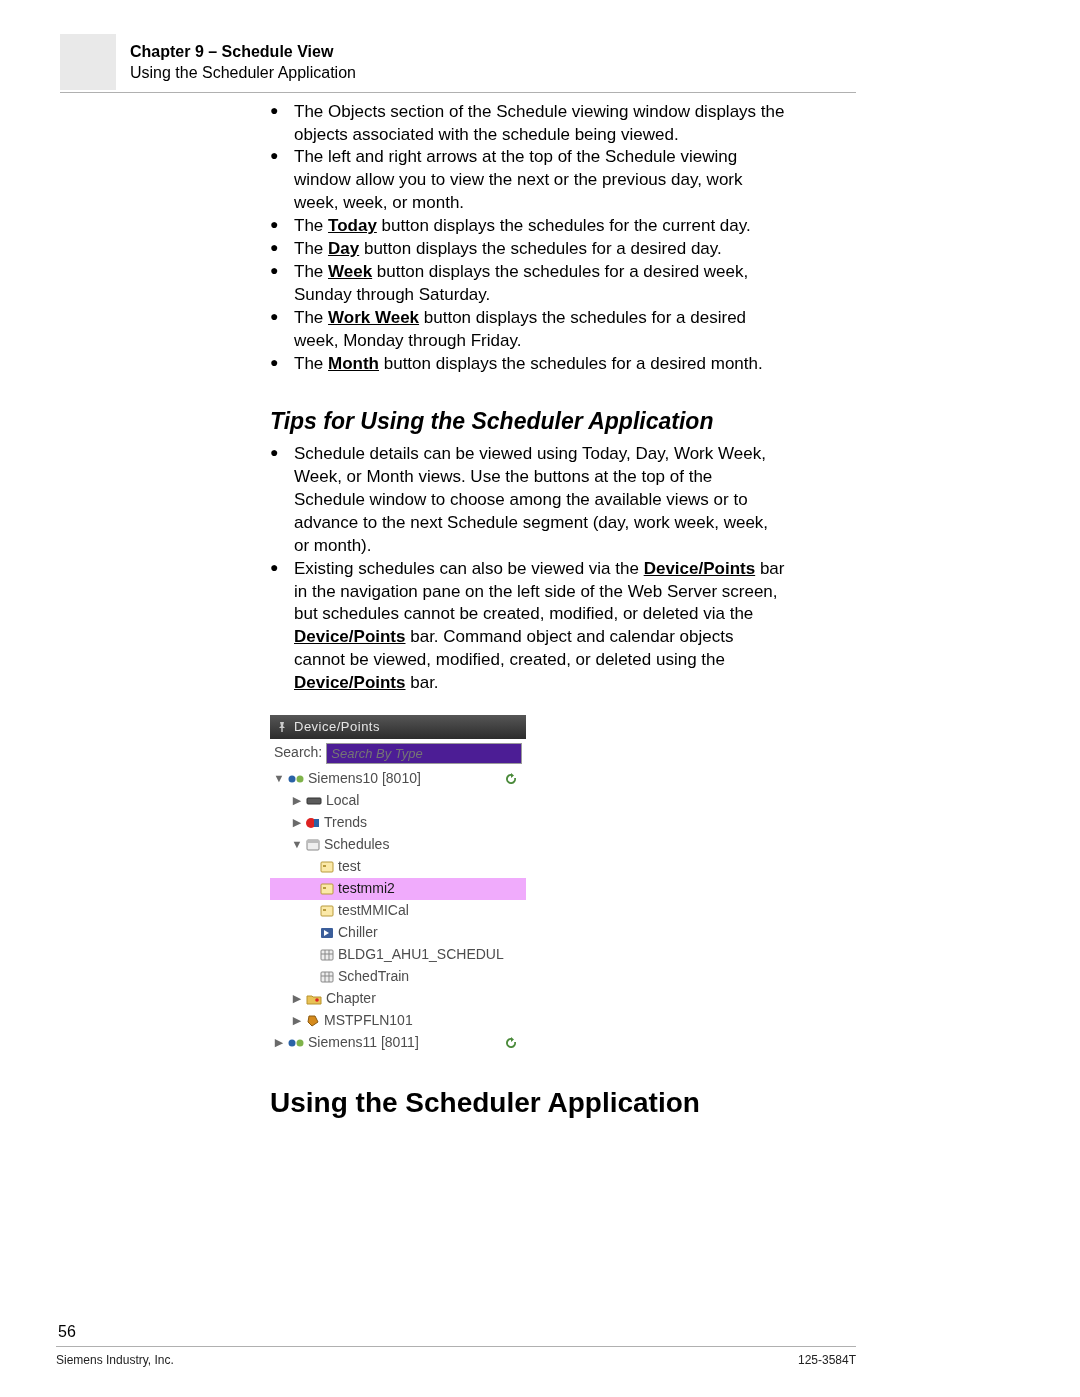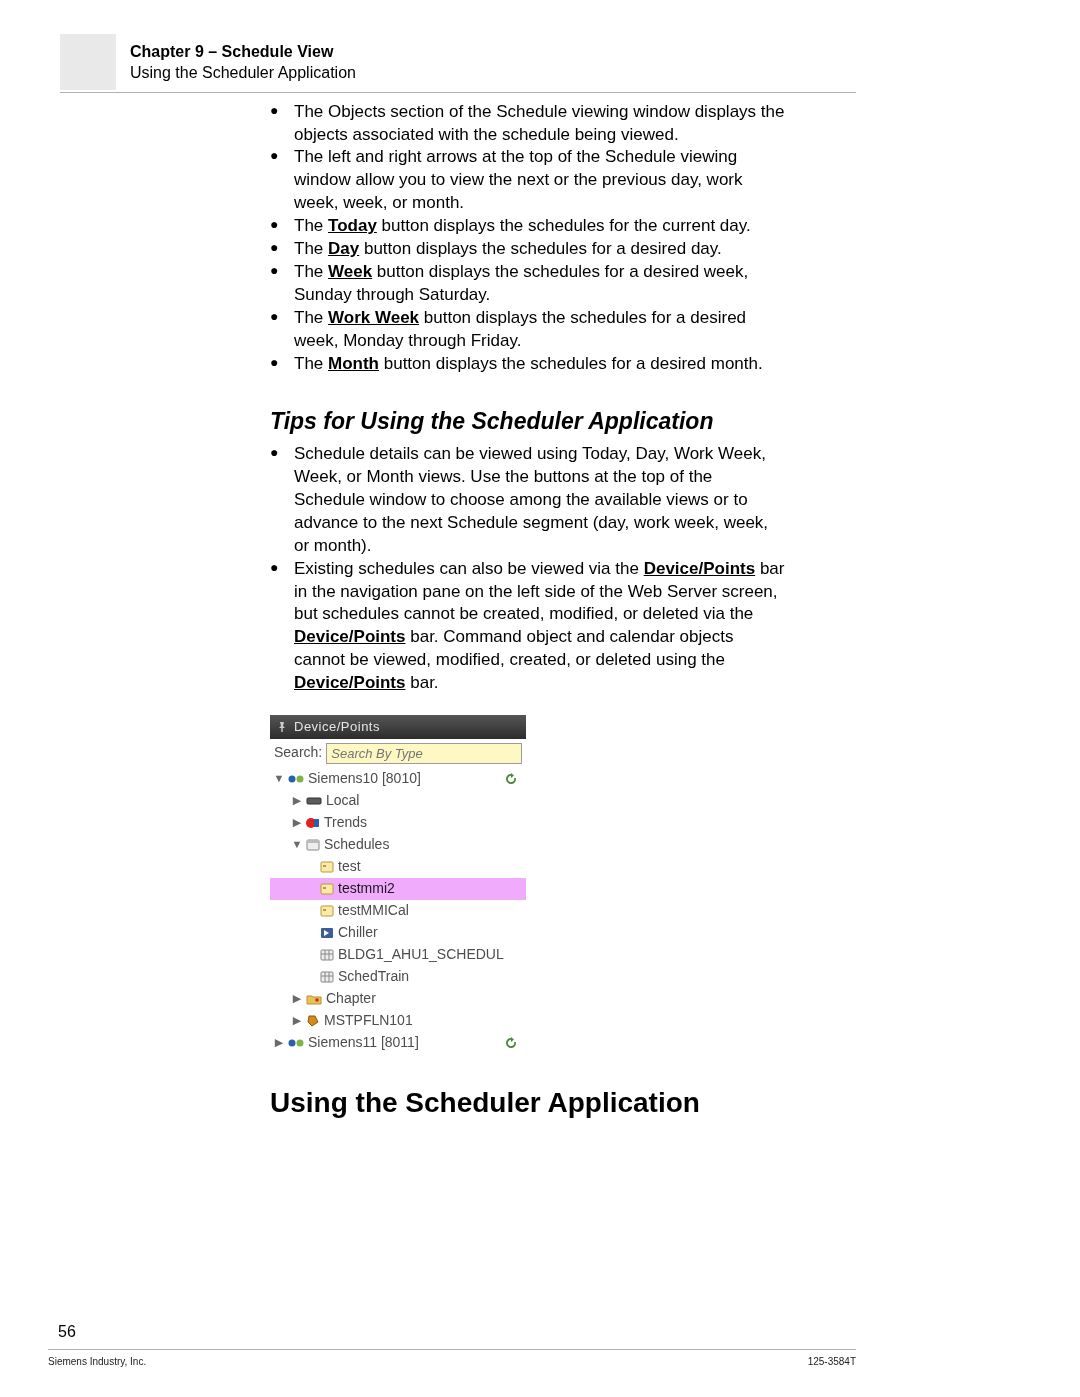--- a/index.html
+++ b/index.html
@@ -98,21 +98,21 @@
     align-items: flex-start;
     gap: 4px;
   }
   .panel .search input {
     flex: 1;
     font-style: italic;
     font-size: 13px;
     padding: 2px 4px;
     border: 1px solid #9b9b9b;
     color: #888;
-    background: #fef9c3;
+    background: #4c1d95;
   }
   .tree-row {
     display: flex;
     align-items: center;
     gap: 4px;
     padding: 2px 4px;
     height: 22px;
     box-sizing: border-box;
     white-space: nowrap;
   }
@@ -126,26 +126,26 @@
     justify-content: center;
     color: #6a6a6a;
     font-size: 11px;
   }
   .spacer { display: inline-block; }
   .sp1 { width: 14px; }
   .sp3 { width: 42px; }
   .refresh { margin-left: auto; padding-right: 4px; }
   .footer {
     position: absolute;
-    left: 48px;
+    left: 56px;
     right: 60px;
     bottom: 30px;
     border-top: 1px solid #b0b0b0;
     padding-top: 6px;
-    font-size: 10px;
+    font-size: 12px;
     color: #222;
   }
   .footer-row {
     display: flex;
     justify-content: space-between;
   }
   .page-num {
     position: absolute;
     left: 58px;
     bottom: 56px;

